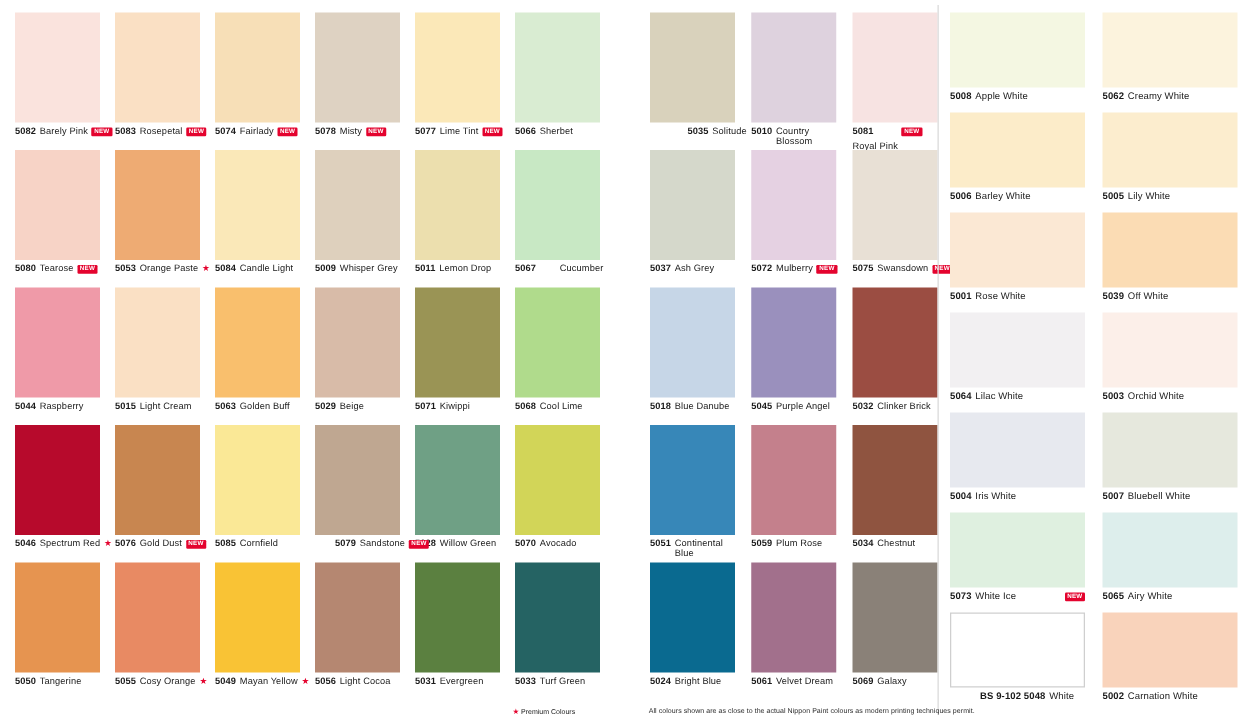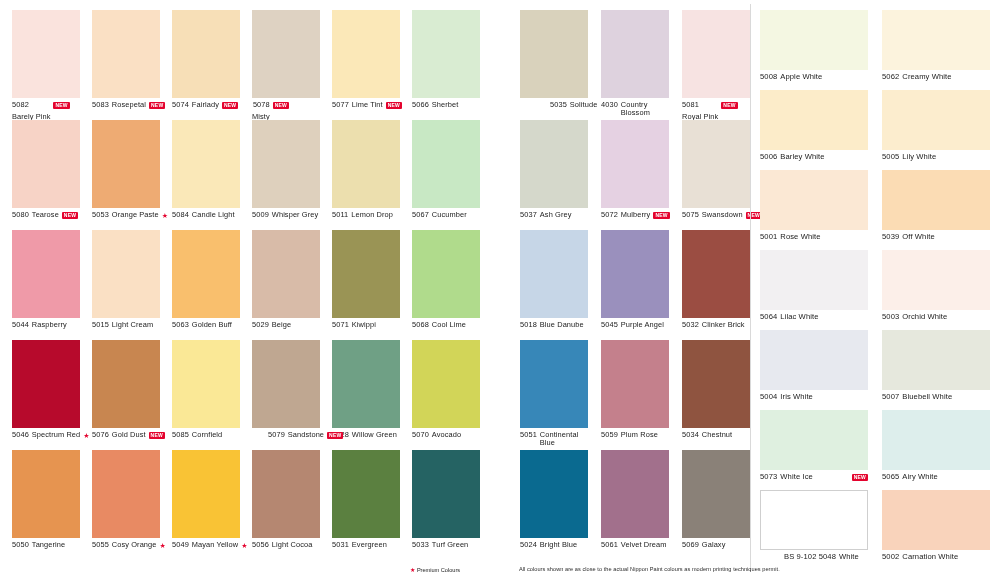--- a/index.html
+++ b/index.html
@@ -16,21 +16,21 @@
   .sw-label{
     font-size:7.4px;
     line-height:8.6px;
     color:#1a1a1a;
     white-space:nowrap;
     display:flex;
     align-items:flex-start;
     gap:3px;
     margin-top:3px;
   }
-  .sw-code{font-weight:400;letter-spacing:.1px;}
+  .sw-code{font-weight:700;letter-spacing:.1px;}
   .sw-name{font-weight:400;letter-spacing:.1px;}
   .sw-name.wrap{white-space:normal;max-width:48px;line-height:8.4px;}
   .badge-new{
     display:inline-block;
     background:#e4032e;
     color:#ffffff;
     font-size:5px;
     font-weight:700;
     letter-spacing:.2px;
     line-height:7px;
@@ -116,21 +116,21 @@
 </style>
 </head>
 <body>
 
 <div class="page">
 
   <div class="grid-main">
       <div class="cell">
         <span class="chip" style="background: rgb(250, 227, 221);"></span>
         <div class="sw-label">
-          <span style="display: flex; gap: 3px; align-items: flex-start; flex-direction: column;">
+          <span style="display: flex; gap: 3px; align-items: flex-start;">
             <span class="sw-code">5082</span>
             <span class="sw-name wrap">Barely Pink</span>
           </span>
           <span class="badge-new">NEW</span>
         </div>
       </div>
       <div class="cell">
         <span class="chip" style="background: rgb(250, 224, 196);"></span>
         <div class="sw-label">
           <span style="display: flex; gap: 3px; align-items: flex-start;">
@@ -146,21 +146,21 @@
           <span style="display: flex; gap: 3px; align-items: flex-start;">
             <span class="sw-code">5074</span>
             <span class="sw-name">Fairlady</span>
           </span>
           <span class="badge-new">NEW</span>
         </div>
       </div>
       <div class="cell">
         <span class="chip" style="background: rgb(222, 210, 194);"></span>
         <div class="sw-label">
-          <span style="display: flex; gap: 3px; align-items: flex-end; flex-direction: column;">
+          <span style="display: flex; gap: 3px; align-items: center;">
             <span class="sw-code">5078</span>
             <span class="sw-name">Misty</span>
           </span>
           <span class="badge-new">NEW</span>
         </div>
       </div>
       <div class="cell">
         <span class="chip" style="background: rgb(251, 232, 184);"></span>
         <div class="sw-label">
           <span style="display: flex; gap: 3px; align-items: flex-start;">
@@ -222,21 +222,21 @@
         <div class="sw-label">
           <span style="display: flex; gap: 3px; align-items: flex-start;">
             <span class="sw-code">5011</span>
             <span class="sw-name">Lemon Drop</span>
           </span>
         </div>
       </div>
       <div class="cell">
         <span class="chip" style="background: rgb(200, 232, 196);"></span>
         <div class="sw-label">
-          <span style="display: flex; gap: 3px; align-items: center;">
+          <span style="display: flex; gap: 19px; align-items: center;">
             <span class="sw-code">5067</span>
             <span class="sw-name">Cucumber</span>
           </span>
         </div>
       </div>
       <div class="cell">
         <span class="chip" style="background: rgb(239, 154, 168);"></span>
         <div class="sw-label">
           <span style="display: flex; gap: 3px; align-items: flex-start;">
             <span class="sw-code">5044</span>
@@ -411,21 +411,21 @@
           <span style="display: flex; gap: 3px; align-items: center; padding-left: 30px;">
             <span class="sw-code">5035</span>
             <span class="sw-name">Solitude</span>
           </span>
         </div>
       </div>
       <div class="cell">
         <span class="chip" style="background: rgb(222, 210, 222);"></span>
         <div class="sw-label">
           <span style="display: flex; gap: 3px; align-items: flex-start;">
-            <span class="sw-code">4030</span>
+            <span class="sw-code">5010</span>
             <span class="sw-name wrap">Country Blossom</span>
           </span>
         </div>
       </div>
       <div class="cell">
         <span class="chip" style="background: rgb(247, 227, 226);"></span>
         <div class="sw-label">
           <span style="display: flex; gap: 3px; align-items: flex-start; flex-direction: column;">
             <span class="sw-code">5081</span>
             <span class="sw-name">Royal Pink</span>

